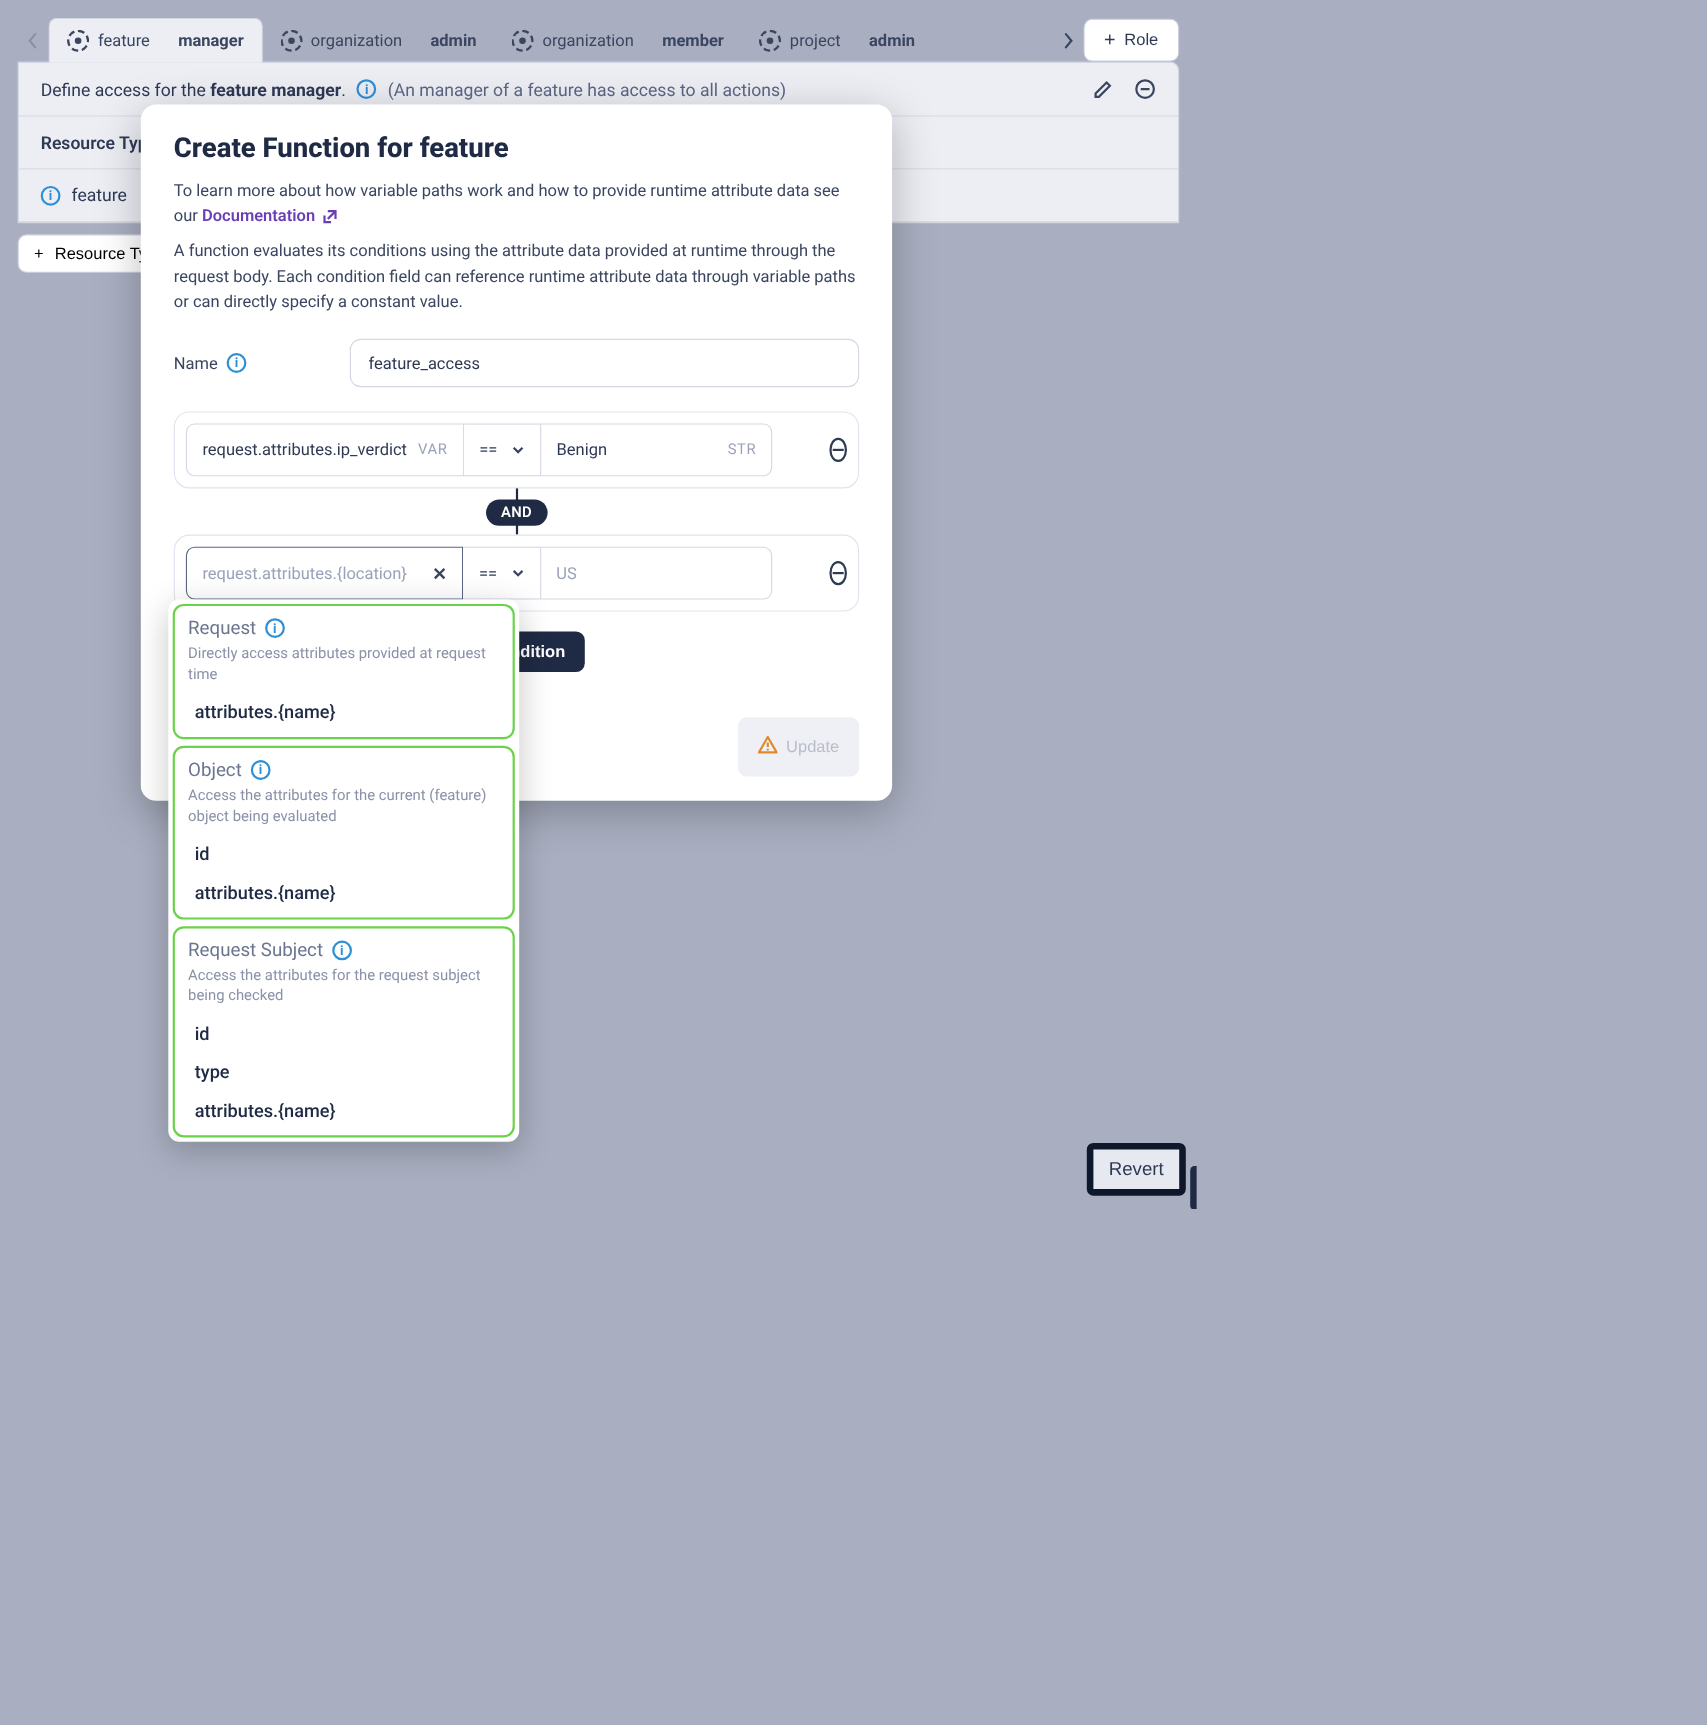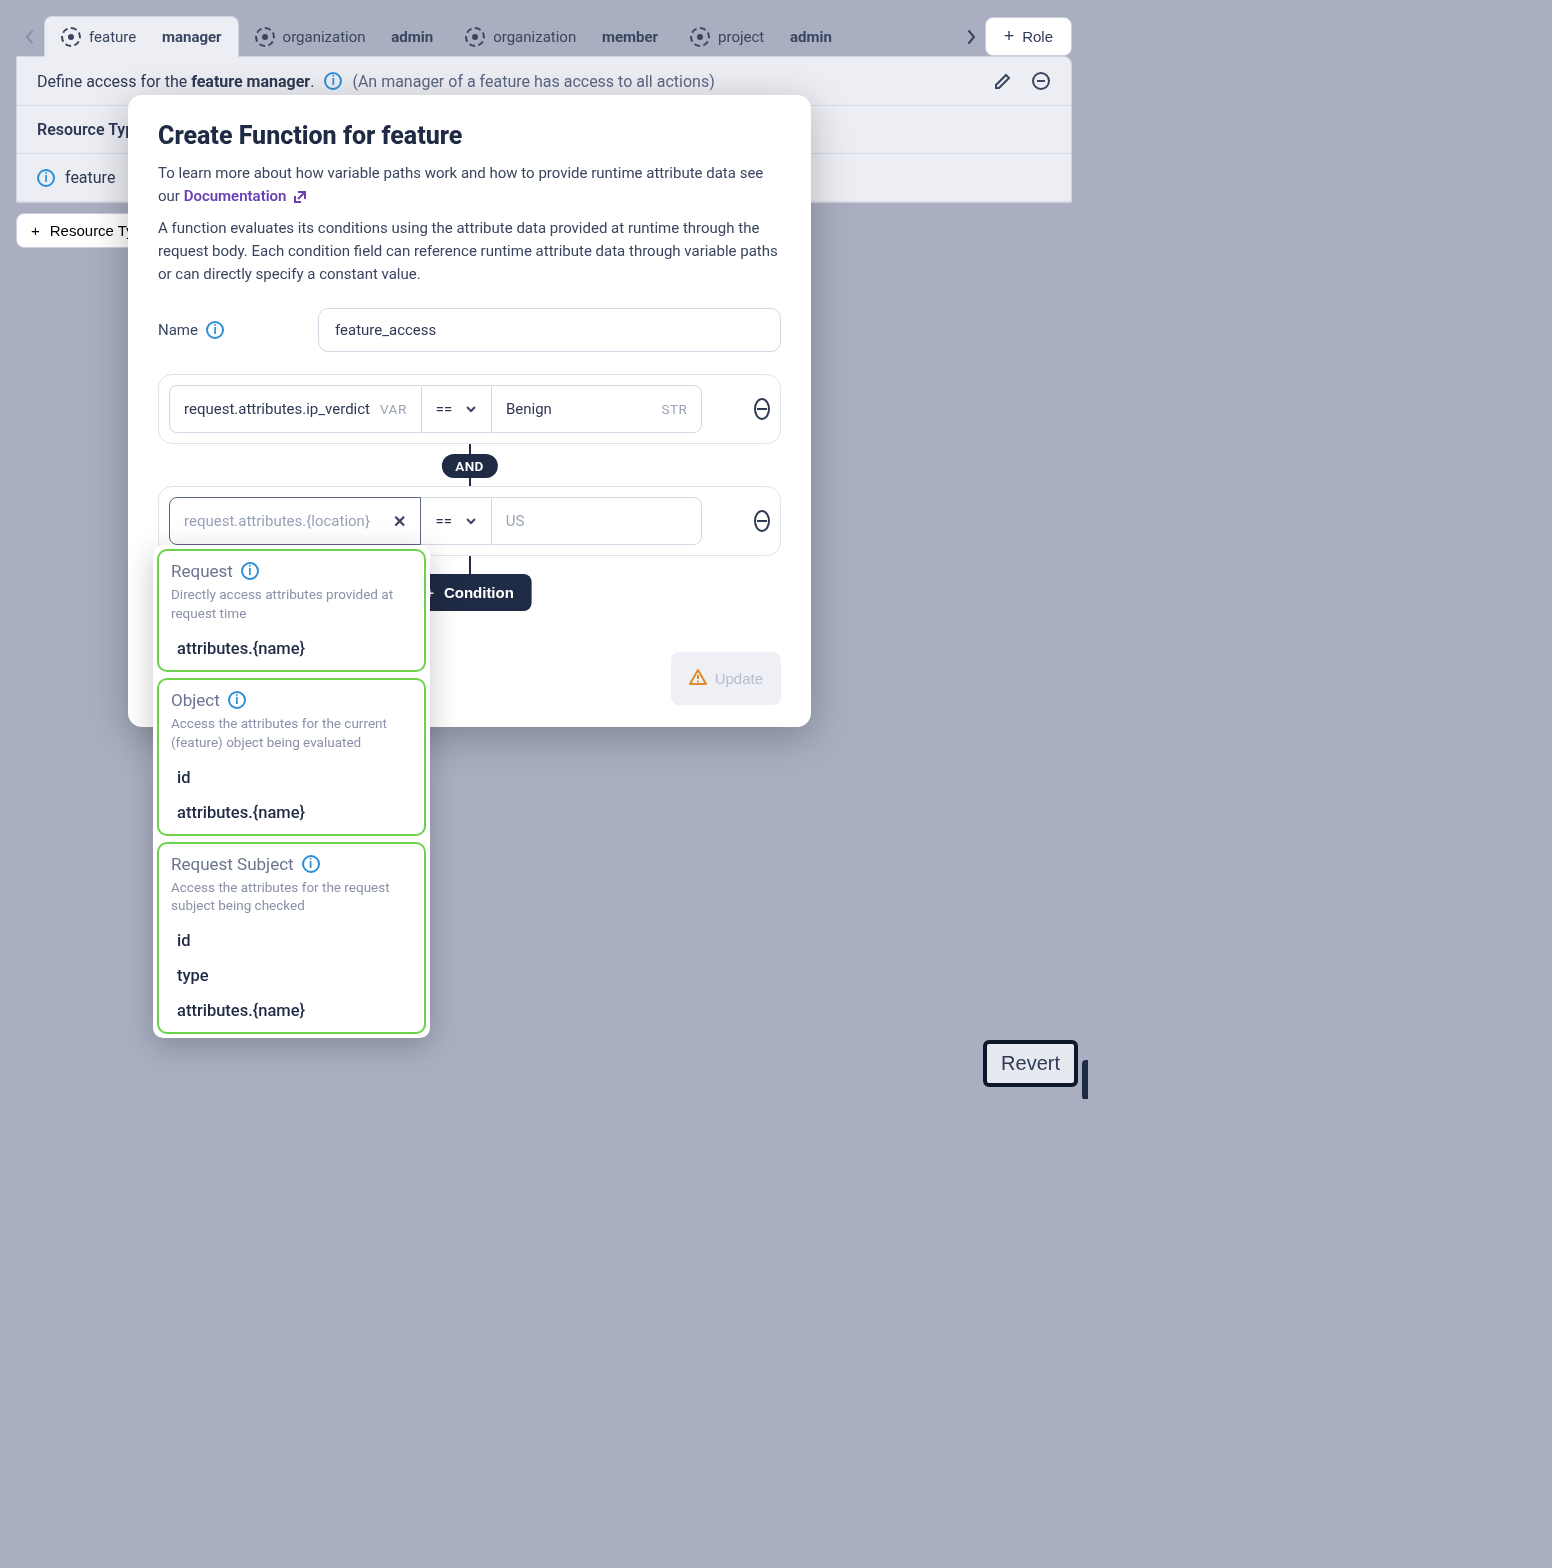--- a/index.html
+++ b/index.html
@@ -133,35 +133,35 @@
   .btn-gray {
     background:#eef0f6; border:none; border-radius:8px; padding:10px 18px; font-size:15px; color:#2e3954;
   }
   .btn-update {
     background:#eef0f6; border:none; border-radius:8px; padding:16px 18px; font-size:15px; color:#b9bdc9;
     display:flex; align-items:center; gap:8px;
   }
   .warn-tri { color:#e08a2c; }
   
   .ac-popup {
-    position:absolute; left:153px; top:545px; width:277px; background:#fff;
+    position:absolute; left:153px; top:545px; width:319px; background:#fff;
     border-radius:10px; box-shadow:0 8px 30px rgba(0,0,0,.22); padding:4px;
     display:flex; flex-direction:column; gap:6px;
   }
   .ac-group {
     border:2px solid #6cd24b; border-radius:10px; padding:10px 12px 4px 12px; background:#fff;
   }
   .ac-title { color:#6b7590; font-size:17px; display:flex; align-items:center; gap:8px; margin-bottom:4px; }
   .ac-desc { color:#8a91a8; font-size:13.5px; line-height:1.4; margin-bottom:8px; }
   .ac-item {
     padding:8px 6px; font-size:16.5px; color:#1f2a44; font-weight:500;
   }
   .revert-btn {
-    position:absolute; right:10px; bottom:12px; background:#e7e9f1; border:4px solid #0f172a;
-    border-radius:6px; padding:8px 14px; font-size:20px; color:#2e3954;
+    position:absolute; right:10px; bottom:12px; background:#e7e9f1; border:6px solid #0f172a;
+    border-radius:6px; padding:8px 14px; font-size:17px; color:#2e3954;
   }
   .right-edge { position:absolute; right:0; top:1060px; width:6px; height:40px; background:#1f2a44; border-radius:4px 0 0 4px; }
   input { font-family:inherit; }
   .x-icon { font-size:16px; color:#3a4560; font-weight:600; }
   .pencil, .minus-circle { display:inline-flex; }
   .seg input.field { border:none; outline:none; font-size:15px; color:#2e3954; flex:1; background:transparent; }
   .seg input.field::placeholder { color:#9aa2b8; }
 </style>
 </head>
 <body>

